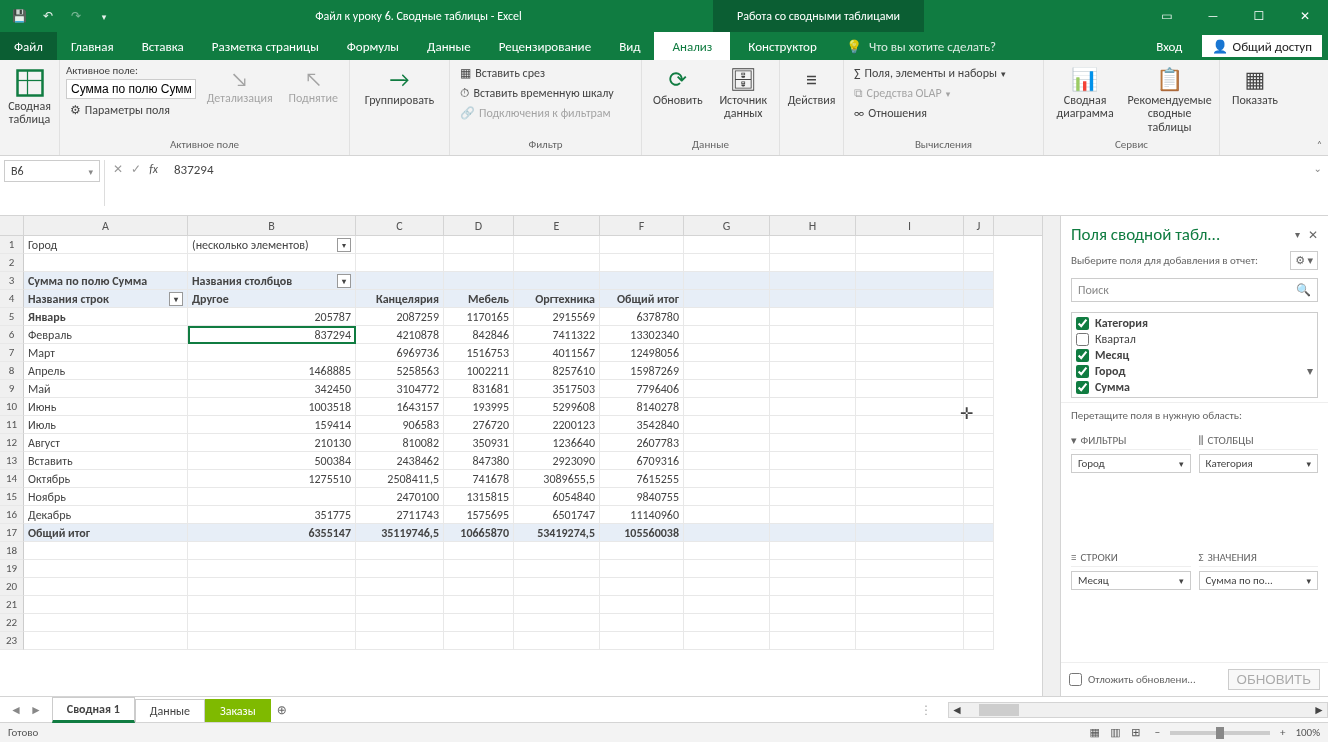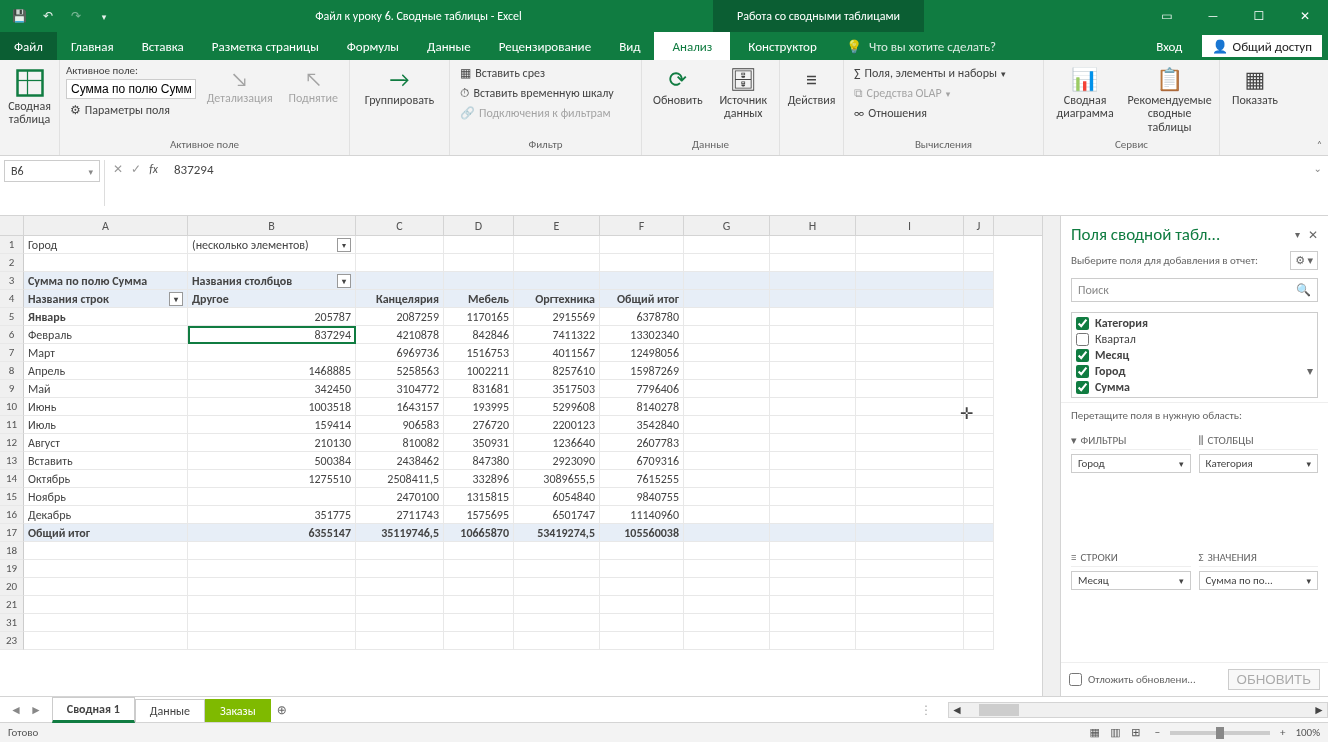--- a/index.html
+++ b/index.html
@@ -467,21 +467,21 @@
           <div class="cell " style="width: 86px;"></div>
           <div class="cell " style="width: 86px;"></div>
           <div class="cell " style="width: 108px;"></div>
           <div class="cell " style="width: 30px;"></div>
         </div>
         <div class="row ">
           <div class="rowhdr">14</div>
           <div class="cell " style="width: 164px;">Октябрь</div>
           <div class="cell r" style="width: 168px;">1275510</div>
           <div class="cell r" style="width: 88px;">2508411,5</div>
-          <div class="cell r" style="width: 70px;">332896</div>
+          <div class="cell r" style="width: 70px;">741678</div>
           <div class="cell r" style="width: 86px;">3089655,5</div>
           <div class="cell r" style="width: 84px;">7615255</div>
           <div class="cell " style="width: 86px;"></div>
           <div class="cell " style="width: 86px;"></div>
           <div class="cell " style="width: 108px;"></div>
           <div class="cell " style="width: 30px;"></div>
         </div>
         <div class="row ">
           <div class="rowhdr">15</div>
           <div class="cell " style="width: 164px;">Ноябрь</div>
@@ -567,21 +567,21 @@
           <div class="cell " style="width: 88px;"></div>
           <div class="cell " style="width: 70px;"></div>
           <div class="cell " style="width: 86px;"></div>
           <div class="cell " style="width: 84px;"></div>
           <div class="cell " style="width: 86px;"></div>
           <div class="cell " style="width: 86px;"></div>
           <div class="cell " style="width: 108px;"></div>
           <div class="cell " style="width: 30px;"></div>
         </div>
         <div class="row ">
-          <div class="rowhdr">31</div>
+          <div class="rowhdr">22</div>
           <div class="cell " style="width: 164px;"></div>
           <div class="cell " style="width: 168px;"></div>
           <div class="cell " style="width: 88px;"></div>
           <div class="cell " style="width: 70px;"></div>
           <div class="cell " style="width: 86px;"></div>
           <div class="cell " style="width: 84px;"></div>
           <div class="cell " style="width: 86px;"></div>
           <div class="cell " style="width: 86px;"></div>
           <div class="cell " style="width: 108px;"></div>
           <div class="cell " style="width: 30px;"></div>

